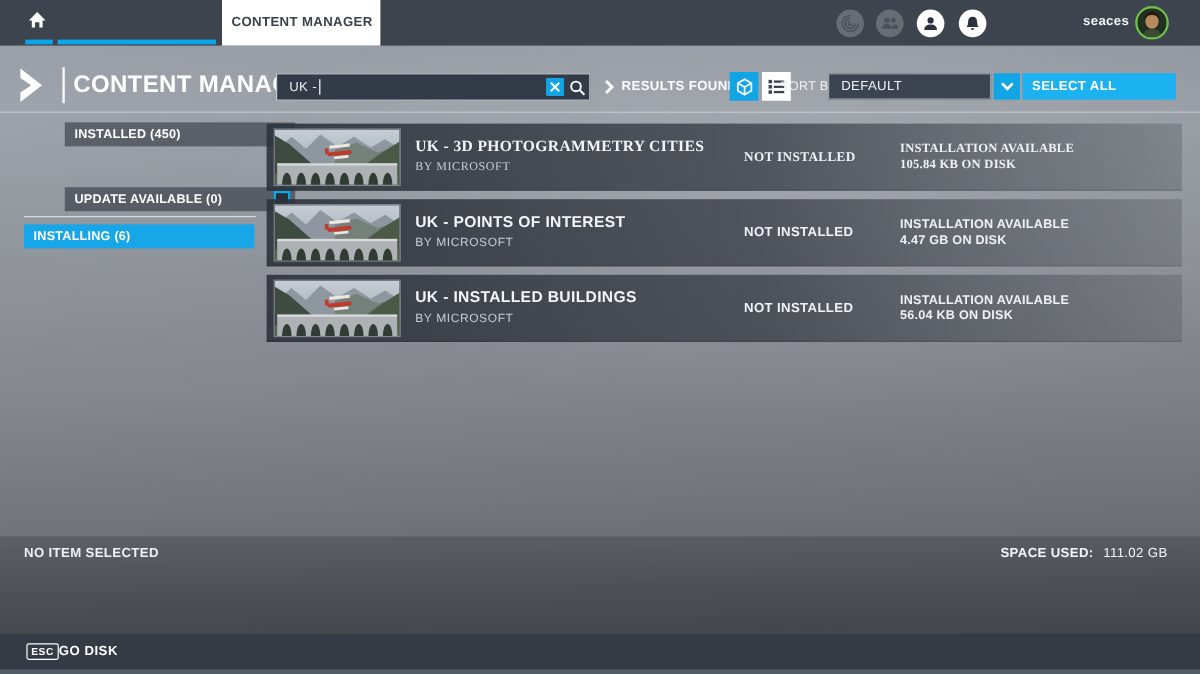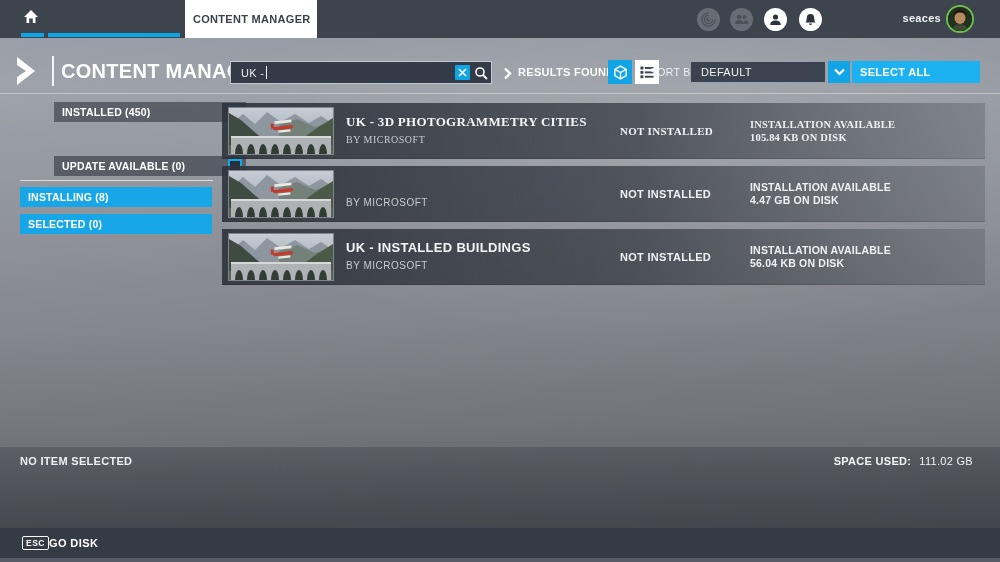--- a/index.html
+++ b/index.html
@@ -195,22 +195,21 @@
 
   <div class="filter-row" style="top:102px;">
     <span>INSTALLED (450)</span>
     <span class="checkbox"></span>
   </div>
   <div class="filter-row" style="top:156px;">
     <span>UPDATE AVAILABLE (0)</span>
     <span class="checkbox"></span>
   </div>
   <div class="side-divider"></div>
-  <div class="filter-btn" style="top:187px;">INSTALLING (8)</div>
-  <div class="filter-btn" style="top:214px;">SELECTED (0)</div>
+  <div class="filter-btn" style="top:187px;">INSTALLING (6)</div>
 
   <div class="item-row" style="top:103px;font-family:Liberation Serif, serif;">
     <div class="thumb">
       <svg width="104" height="46" viewBox="0 0 104 46" preserveAspectRatio="none">
         <defs>
             <linearGradient id="sky1" x1="0" y1="0" x2="0" y2="1">
           <stop offset="0" stop-color="#c6cdd4"></stop>
               <stop offset="1" stop-color="#99a3ab"></stop>
             </linearGradient>
           </defs>
@@ -267,20 +266,21 @@
         <ellipse cx="82" cy="46" rx="4" ry="10" fill="#313c35"></ellipse>
         <ellipse cx="94" cy="46" rx="4" ry="10" fill="#313c35"></ellipse>
         <g transform="rotate(-6 54 19)">
           <rect x="44" y="18" width="20" height="3.4" rx="1.5" fill="#c23a2c"></rect>
           <rect x="46" y="12.5" width="17" height="2.6" fill="#ece8e0"></rect>
           <rect x="49" y="22" width="12" height="2.2" fill="#ece8e0"></rect>
           <rect x="42" y="14.5" width="3" height="5" fill="#c23a2c"></rect>
         </g>
       </svg>
     </div>
+    <div class="row-title">UK - POINTS OF INTEREST</div>
     <div class="row-author">BY MICROSOFT</div>
     <div class="row-status">NOT INSTALLED</div>
     <div class="row-install">
       <div>INSTALLATION AVAILABLE</div>
       <div>4.47 GB ON DISK</div>
     </div>
   </div>
 
   <div class="item-row" style="top:229px;">
     <div class="thumb">

